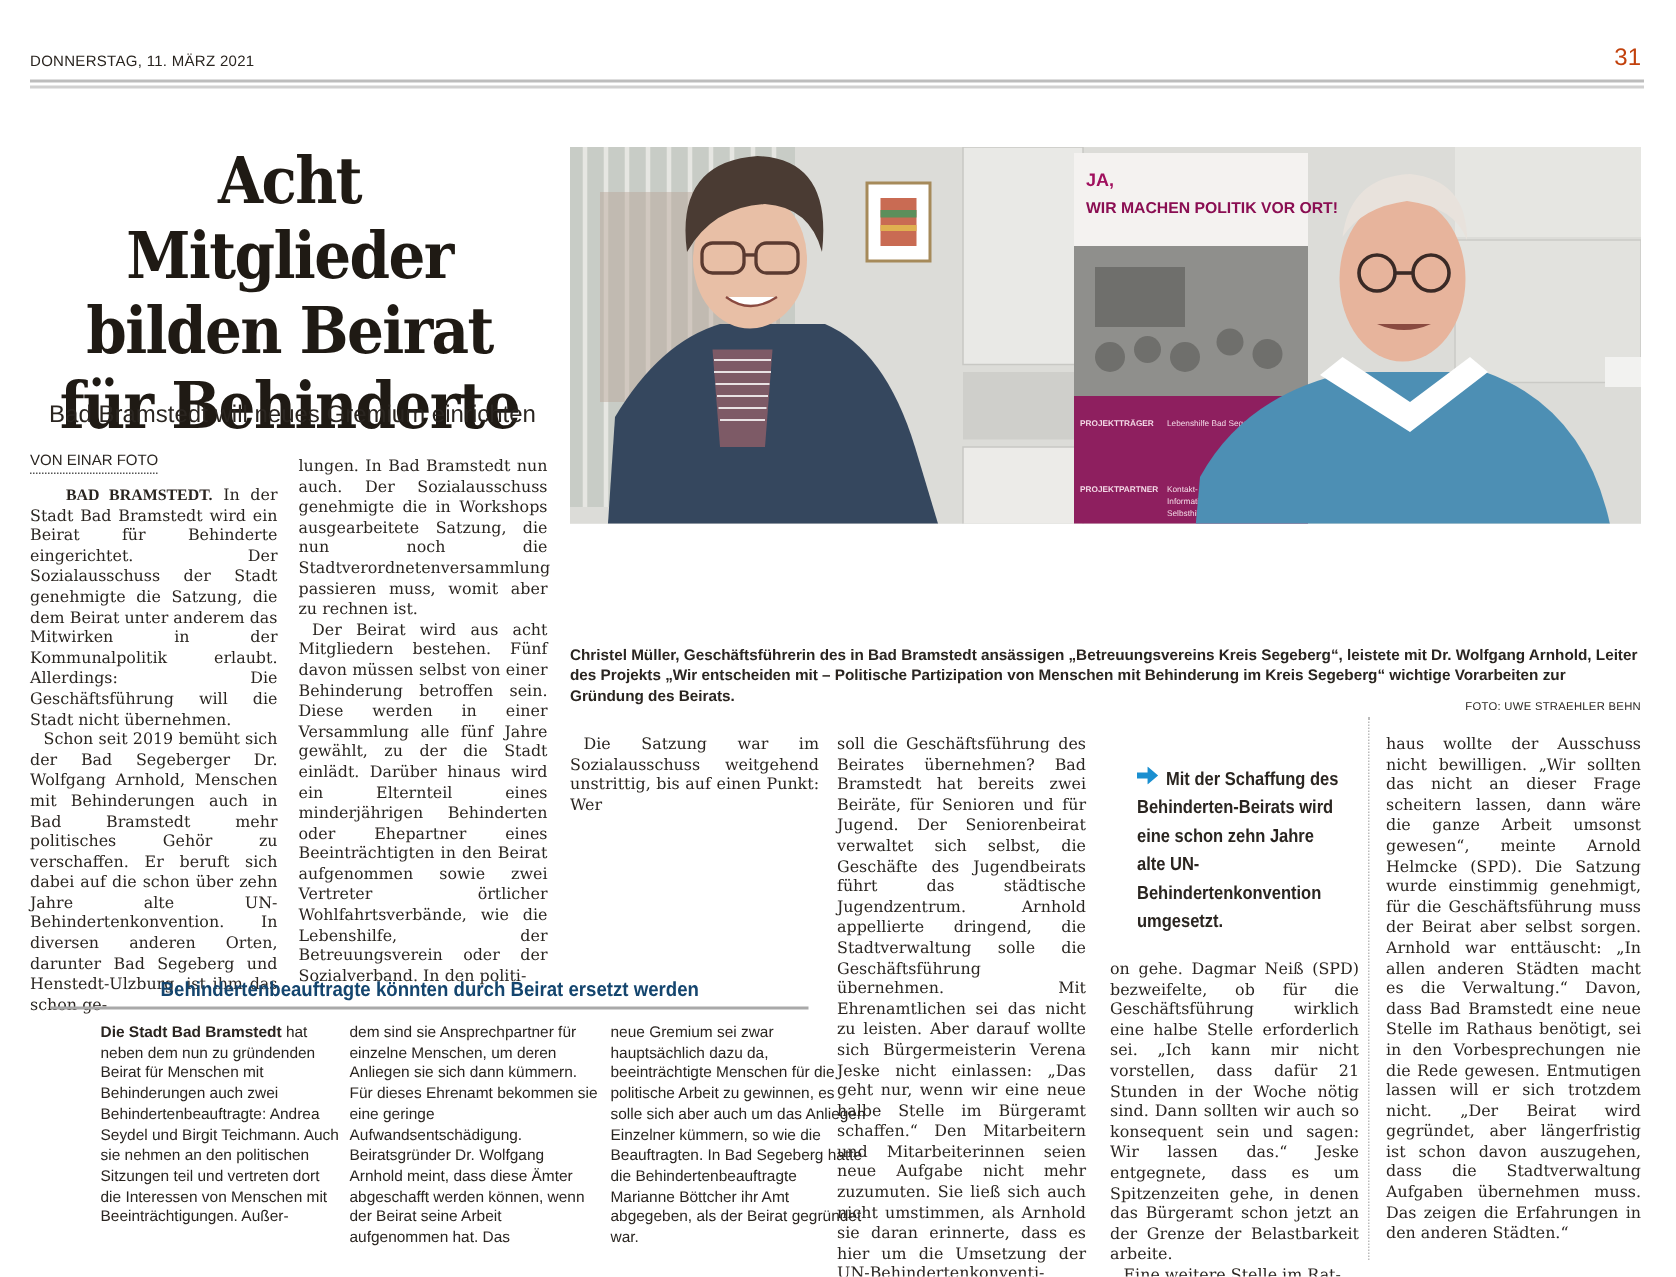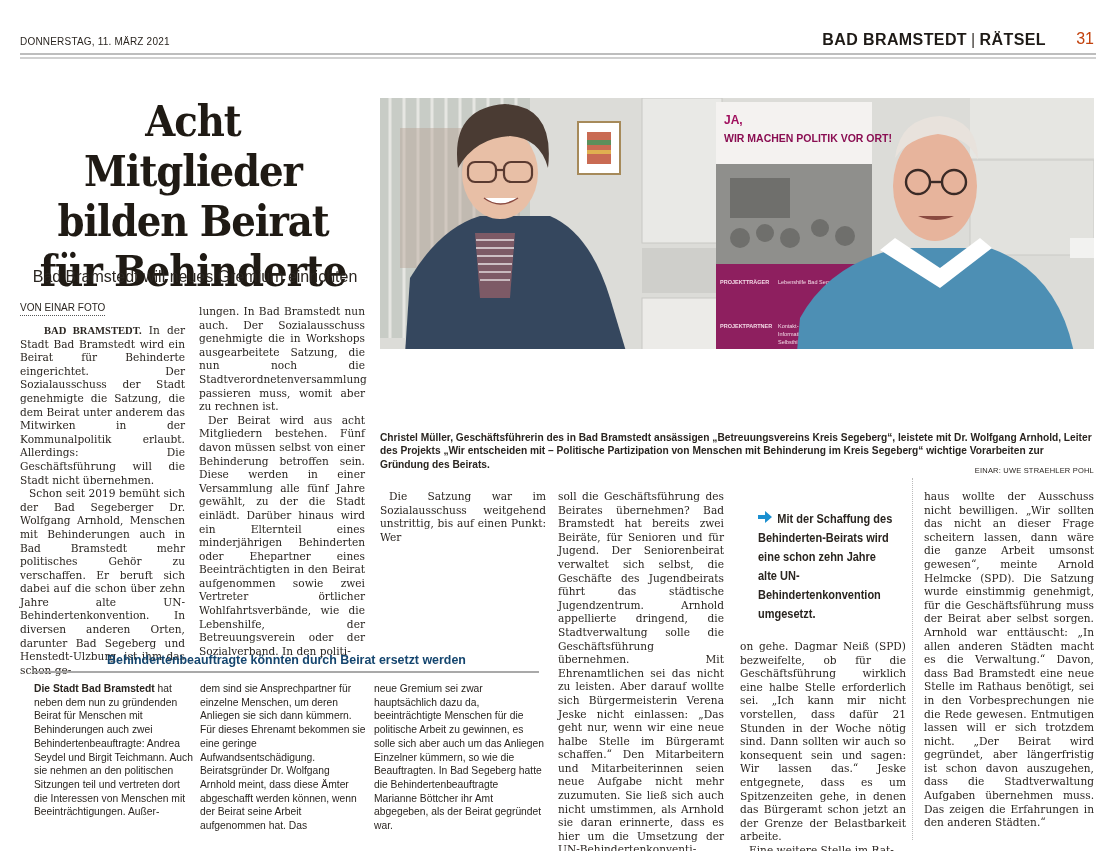--- a/index.html
+++ b/index.html
@@ -31,29 +31,28 @@
   .caption { position: absolute; left: 380px; top: 431px; width: 714px; font-family: "Liberation Sans", sans-serif; font-weight: bold; font-size: 10.2px; line-height: 13.4px; color: #2a2520; }
   .credit { position: absolute; right: 23px; top: 466px; font-family: "Liberation Sans", sans-serif; font-size: 7.5px; color: #2a2520; letter-spacing: 0.2px; }
 
   .pullquote { position: absolute; left: 758px; top: 510px; width: 156px; font-family: "Liberation Sans", sans-serif; font-weight: bold; font-size: 12.5px; line-height: 19px; color: #2a2520; transform: scaleX(0.88); transform-origin: left top; }
   .pullquote .arrow { color: #1a8fd0; display: inline-block; margin-right: 6px; }
 
   .vsep { position: absolute; left: 912px; top: 478px; width: 0; height: 362px; border-left: 1px dotted #bbb; }
 
   .box-title { position: absolute; left: 34px; top: 652px; width: 505px; text-align: center; font-family: "Liberation Sans", sans-serif; font-weight: bold; font-size: 13.5px; color: #14456e; transform: scaleX(0.92); transform-origin: center top; }
   .box-rule { position: absolute; left: 34px; top: 671px; width: 505px; height: 2px; background: #a9a9a9; }
-  .boxcol { position: absolute; font-family: "Liberation Sans", sans-serif; font-size: 10.3px; line-height: 13.7px; color: #2a2520; }
+  .boxcol { position: absolute; font-family: "Liberation Sans", sans-serif; font-size: 10.3px; line-height: 13.7px; color: #2a2520; margin-left: 33px; }
   .boxcol .lead { font-weight: bold; }
 </style>
 </head>
 <body>
 
 <div class="masthead">
   <span class="date">DONNERSTAG, 11. MÄRZ 2021</span>
-  <span class="section"><span>BAD BRAMSTEDT</span><span class="sep">|</span><span>RÄTSEL</span></span>
   <span class="page">31</span>
 </div>
 <div class="rule-top"></div>
 <div class="rule-top2"></div>
 
 <h1 class="headline">
   <div>Acht Mitglieder</div>
   <div>bilden Beirat</div>
   <div>für Behinderte</div>
 </h1>
@@ -186,21 +185,21 @@
     <ellipse cx="498" cy="290" rx="22" ry="16" fill="#e3ae95"></ellipse>
     <polygon points="425,265 490,272 485,305 420,298" fill="#4f6f3f"></polygon>
     <polygon points="430,270 485,276 482,300 426,294" fill="#dfe8d2" opacity="0.6"></polygon>
     <line x1="416" y1="320" x2="430" y2="290" stroke="#2a67b0" stroke-width="3"></line>
 
     <rect x="536" y="290" width="14" height="22" rx="3" fill="#3a3a36"></rect>
   </svg>
 </div>
 
 <div class="caption">Christel Müller, Geschäftsführerin des in Bad Bramstedt ansässigen „Betreuungsvereins Kreis Segeberg“, leistete mit Dr. Wolfgang Arnhold, Leiter des Projekts „Wir entscheiden mit – Politische Partizipation von Menschen mit Behinderung im Kreis Segeberg“ wichtige Vorarbeiten zur Gründung des Beirats.</div>
-<div class="credit">EINAR: UWE STRAEHLER POHL</div>
+<div class="credit">FOTO: UWE STRAEHLER BEHN</div>
 
 <div class="col" style="left:380px; top:490px; width:166px;">
   <p class="ind">Die Satzung war im Sozialausschuss weitgehend unstrittig, bis auf einen Punkt: Wer</p>
 </div>
 
 <div class="col" style="left:558px; top:490px; width:166px;">
   <p>soll die Geschäftsführung des Beirates übernehmen? Bad Bramstedt hat bereits zwei Beiräte, für Senioren und für Jugend. Der Seniorenbeirat verwaltet sich selbst, die Geschäfte des Jugendbeirats führt das städtische Jugendzentrum. Arnhold appellierte dringend, die Stadtverwaltung solle die Geschäftsführung übernehmen. Mit Ehrenamtlichen sei das nicht zu leisten. Aber darauf wollte sich Bürgermeisterin Verena Jeske nicht einlassen: „Das geht nur, wenn wir eine neue halbe Stelle im Bürgeramt schaffen.“ Den Mitarbeitern und Mitarbeiterinnen seien neue Aufgabe nicht mehr zuzumuten. Sie ließ sich auch nicht umstimmen, als Arnhold sie daran erinnerte, dass es hier um die Umsetzung der UN-Behindertenkonventi-</p>
 </div>
 
 <div class="pullquote">

